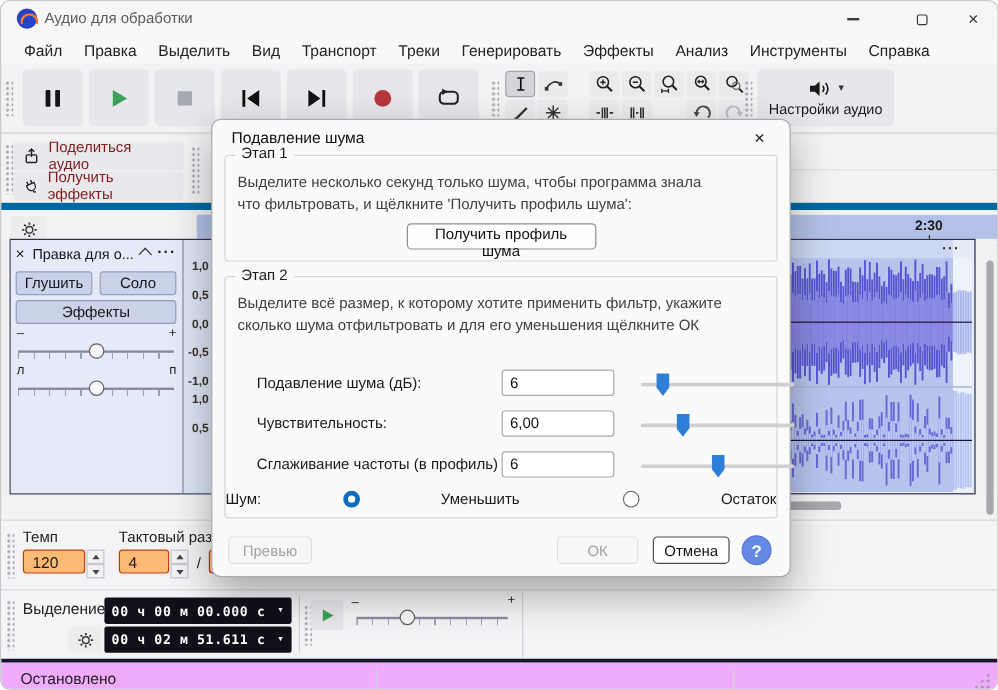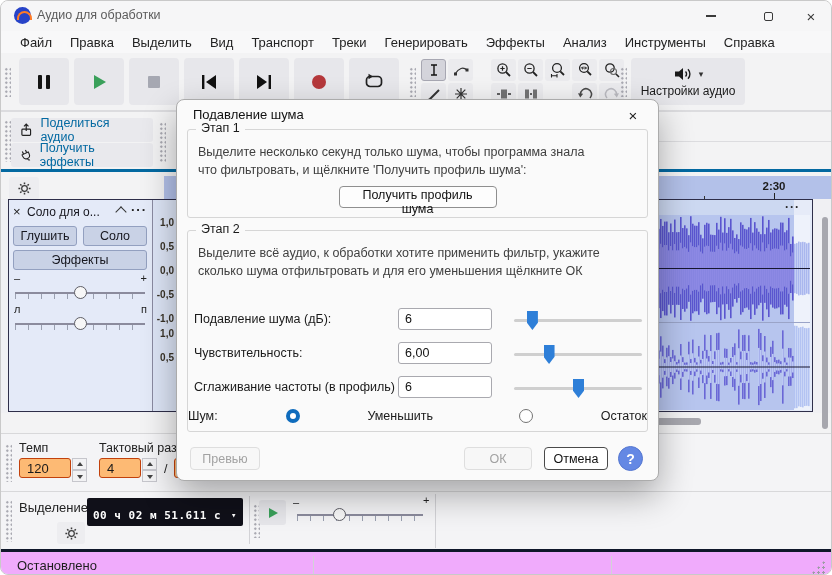--- a/index.html
+++ b/index.html
@@ -28,23 +28,23 @@
   
   #toolbar1{position:absolute;left:0;top:52px;width:832px;height:58px;}
   .tbtn{position:absolute;top:5px;width:50px;height:47px;background:#e7e7eb;border-radius:4px;display:flex;align-items:center;justify-content:center;}
   .sbtn{position:absolute;width:25px;height:22px;background:#ebebee;border-radius:3px;display:flex;align-items:center;justify-content:center;}
   .sbtn.sel{background:#d4d4db;border:1px solid #a7a7b2;}
   #audio-setup{position:absolute;left:630px;top:5px;width:114px;height:47px;background:#e7e7eb;border-radius:4px;display:flex;flex-direction:column;align-items:center;justify-content:center;gap:2px;}
   #audio-setup .lbl{font-size:12px;color:#1a1a1a;}
   .dd{font-size:9px;color:#333;}
   
   #toolbar2{position:absolute;left:0;top:110px;width:832px;height:58px;border-top:1px solid #dcdcdf;}
-  .wbtn{position:absolute;height:24px;background:#e9e9ed;border-radius:3px;display:flex;align-items:center;gap:7px;padding:0 10px 0 8px;font-size:12.5px;color:#0369a1;justify-content:center;}
+  .wbtn{position:absolute;height:24px;background:#e9e9ed;border-radius:3px;display:flex;align-items:center;gap:7px;padding:0 10px 0 8px;font-size:12.5px;color:#7f1d1d;justify-content:center;}
   
-  #timelinerow{position:absolute;left:0;top:168px;width:832px;height:30px;border-top:3px solid #0369a1;}
+  #timelinerow{position:absolute;left:0;top:168px;width:832px;height:30px;border-top:6px solid #0369a1;}
   #timeline-gear{position:absolute;left:8px;top:5px;width:30px;height:23px;background:#ededf0;border-radius:3px;display:flex;align-items:center;justify-content:center;}
   #ruler{position:absolute;left:163px;top:4px;width:669px;height:26px;background:#b3c1e9;border-bottom:1px solid #7e7e96;}
   #ruler .mark{position:absolute;left:592px;top:4px;width:36px;text-align:center;font-size:11.5px;font-weight:bold;color:#1c1c1c;}
   #ruler .tick-minor{position:absolute;left:540px;bottom:0;width:1px;height:5px;background:#333;}
   #ruler .tick-major{position:absolute;left:610px;bottom:0;width:1px;height:8px;background:#222;}
   
   #trackarea{position:absolute;left:0;top:198px;width:832px;height:214px;background:#f0f0f3;}
   #tframe{position:absolute;left:7px;top:0;width:805px;height:213px;border:1.5px solid #2e2e49;background:#e4eaf8;}
   #tpanel{position:absolute;left:8px;top:1px;width:143px;height:211px;background:#e4eaf8;}
   .pbtn{position:absolute;height:20px;background:#c9d2e6;border:1px solid #93a0c0;border-radius:3px;font-size:12.5px;display:flex;align-items:center;justify-content:center;color:#16161e;}
@@ -80,21 +80,21 @@
   #status-msg{position:absolute;left:16px;top:6px;font-size:13px;color:#1e1e1e;}
   #resize-grip{position:absolute;left:810px;top:8px;width:14px;height:14px;background-image:radial-gradient(circle,#9b9ba3 1.2px,transparent 1.4px);background-size:5px 5px;clip-path:polygon(100% 0,100% 100%,0 100%);}
   
   #dialog{position:absolute;left:175px;top:98px;width:483px;height:382px;background:#fafafa;border:1px solid #ababab;border-radius:8px;box-shadow:0 14px 34px rgba(0,0,0,0.32);z-index:50;}
   #dlg-title{position:absolute;left:16px;top:7px;font-size:13px;color:#111;}
   #dlg-close{position:absolute;right:10px;top:4px;width:30px;height:23px;display:flex;align-items:center;justify-content:center;font-size:15px;color:#222;}
   .fs{position:absolute;left:10px;width:461px;border:1px solid #d6d6d6;border-radius:3px;background:#fafafa;}
   .fs .legend{position:absolute;top:-9px;left:8px;background:#fafafa;padding:0 5px;font-size:12.5px;color:#1a1a1a;}
   .fs-text{margin:13px 10px 0;font-size:12.5px;line-height:18px;color:#404040;}
   #profile-btn{display:block;margin:7px auto 0;width:158px;height:22px;background:#fdfdfd;border:1px solid #8f8f8f;border-radius:4px;font-size:12.5px;font-family:inherit;color:#111;}
-  .nr-row{position:relative;height:26px;margin:8px 6px 0;}
+  .nr-row{position:relative;height:26px;margin:8px 26px 0;}
   .nr-row:first-of-type{margin-top:27px;}
   .nr-label{position:absolute;left:0;top:5px;font-size:12.5px;}
   .nr-input{position:absolute;left:204px;top:1px;width:94px;height:22px;border:1px solid #a9a9af;border-radius:3px;font-size:12.5px;font-family:inherit;padding:0 6px;background:#fff;color:#111;}
   .nr-slider{position:absolute;left:320px;top:0;width:128px;height:26px;}
   .nr-strack{position:absolute;left:0;top:12px;width:100%;height:3px;background:#cfcfcf;border-radius:2px;}
   .nr-thumb{position:absolute;top:4px;width:11px;height:19px;background:#2e7fd8;clip-path:polygon(0 0,100% 0,100% 62%,50% 100%,0 62%);}
   #radio-row{position:absolute;left:0;top:178px;width:100%;display:flex;justify-content:space-between;align-items:center;gap:8px;font-size:12.5px;}
   .radio{width:14px;height:14px;border-radius:50%;border:1px solid #737373;background:#fff;}
   .radio.on{border:4px solid #0f6cbd;}
   .dlg-btn{position:absolute;height:23px;border-radius:4px;font-size:12.5px;font-family:inherit;display:flex;align-items:center;justify-content:center;}
@@ -314,21 +314,21 @@
       <span class="tick-minor"></span>
       <span class="tick-major"></span>
     </div>
   </div>
 
   <div id="trackarea">
     <div id="tframe"></div>
 
     <div id="tpanel">
       <span style="position:absolute;left:4px;top:4px;font-size:13px;color:#222;">×</span>
-      <span style="position:absolute;left:18px;top:5px;width:86px;font-size:12px;color:#16161e;white-space:nowrap;overflow:hidden;">Соло для о...</span>
+      <span style="position:absolute;left:18px;top:5px;width:86px;font-size:12px;color:#16161e;white-space:nowrap;overflow:hidden;">Правка для о...</span>
       <span style="position:absolute;left:108px;top:8px;width:8px;height:8px;border-left:1.6px solid #333;border-top:1.6px solid #333;transform:rotate(45deg);"></span>
       <span style="position:absolute;left:122px;top:2px;font-size:13px;font-weight:bold;color:#222;letter-spacing:1px;">···</span>
 
       <div class="pbtn" style="left:4px;top:26px;width:64px;">Глушить</div>
       <div class="pbtn" style="left:74px;top:26px;width:64px;">Соло</div>
       <div class="pbtn" style="left:4px;top:50px;width:134px;">Эффекты</div>
 
       <span class="ptext" style="left:5px;top:72px;">–</span>
       <span class="ptext" style="right:5px;top:72px;">+</span>
       <div class="lw-track" style="left:6px;top:87px;width:130px;">
@@ -1646,21 +1646,21 @@
     <div id="sel-gear">
       <svg width="15" height="15" viewBox="0 0 16 16">
           <circle cx="8" cy="8" r="3" stroke="#3a3a3a" stroke-width="1.3" fill="none"></circle>
           <path d="M8,1.5v2 M8,12.5v2 M1.5,8h2 M12.5,8h2 M3.4,3.4l1.4,1.4 M11.2,11.2l1.4,1.4 M12.6,3.4l-1.4,1.4 M4.8,11.2l-1.4,1.4" stroke="#3a3a3a" stroke-width="1.6"></path>
         </svg>
     </div>
     <div class="timebox" style="top:6px;">
       <span>00 ч 00 м 00.000 с</span>
       <span class="dd" style="color:#fff;">▾</span>
     </div>
-    <div class="timebox" style="top:12px;">
+    <div class="timebox" style="top:30px;">
       <span>00 ч 02 м 51.611 с</span>
       <span class="dd" style="color:#fff;">▾</span>
     </div>
     <div class="vline" style="left:248px;top:4px;height:48px;"></div>
     <div class="grip" style="left:252px;top:12px;height:34px;"></div>
     <div id="play-speed-btn">
       <svg width="14" height="14" viewBox="0 0 14 14">
           <polygon points="3,2 12,7 3,12" fill="#3aa05a"></polygon>
         </svg>
     </div>
@@ -1687,21 +1687,21 @@
 
     <div class="fs" style="top:29px;height:89px;">
       <span class="legend">Этап 1</span>
       <div class="fs-text">Выделите несколько секунд только шума, чтобы программа знала</div>
       <div class="fs-text" style="margin-top:0;">что фильтровать, и щёлкните 'Получить профиль шума':</div>
       <button id="profile-btn">Получить профиль шума</button>
     </div>
 
     <div class="fs" style="top:130px;height:202px;">
       <span class="legend">Этап 2</span>
-      <div class="fs-text">Выделите всё аудио, к обработки хотите применить фильтр, укажите</div>
+      <div class="fs-text">Выделите всё размер, к которому хотите применить фильтр, укажите</div>
       <div class="fs-text" style="margin-top:0;">сколько шума отфильтровать и для его уменьшения щёлкните ОК</div>
       <div>
           <div class="nr-row">
             <span class="nr-label">Подавление шума (дБ):</span>
             <input class="nr-input" value="6" style="">
             <div class="nr-slider">
               <div class="nr-strack"></div>
               <div class="nr-thumb" style="left: calc(14% - 5px);"></div>
             </div>
           </div>

